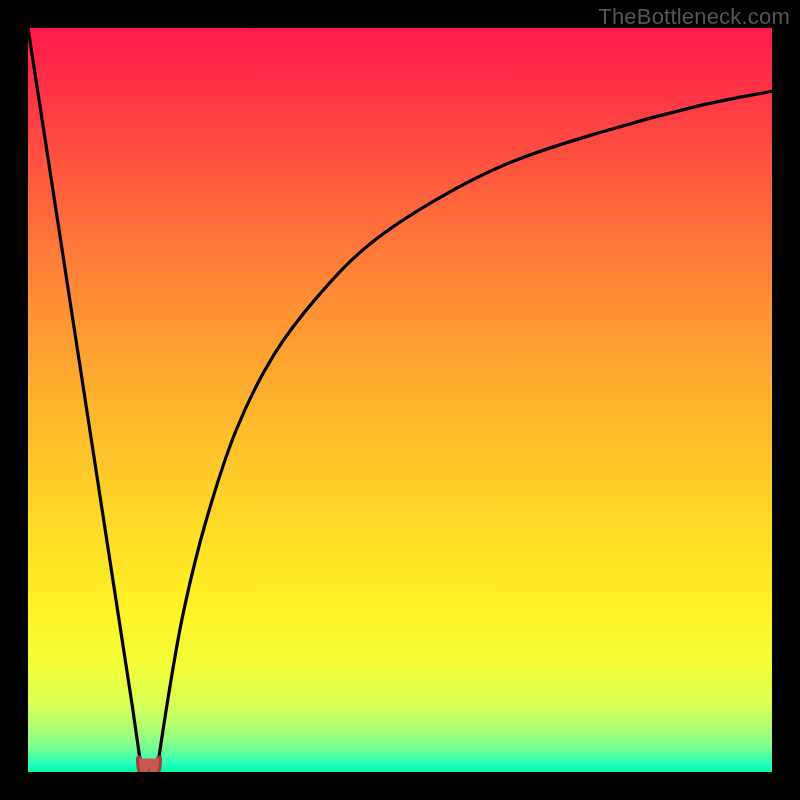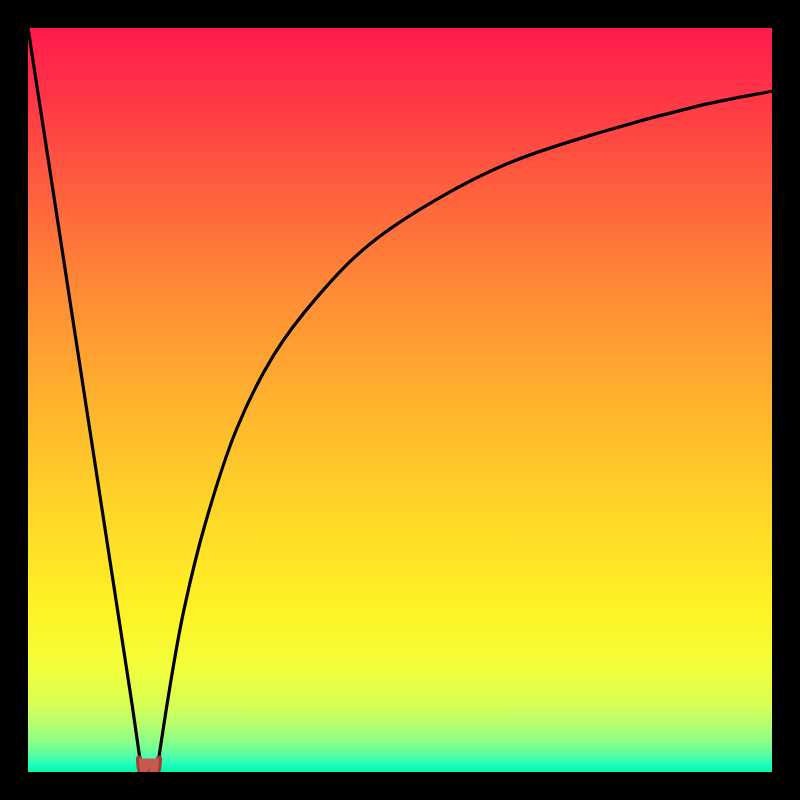--- a/index.html
+++ b/index.html
@@ -88,13 +88,14 @@
       <path id="curve-left" fill="none" stroke-width="3.2" stroke-linecap="round" stroke-linejoin="round" d="M 0 0 C 2.6784 17.409600000000005, 9.523200000000001 61.90080000000002, 14.88 96.72000000000003 C 20.236800000000002 131.53920000000005, 24.403200000000002 158.62080000000006, 29.76 193.44000000000005 C 35.1168 228.25920000000005, 39.2832 255.34080000000003, 44.64 290.16 C 49.9968 324.9792, 54.1632 352.0608, 59.52 386.88 C 64.8768 421.6992, 69.04320000000001 448.78080000000006, 74.4 483.6 C 79.7568 518.4192, 83.9232 545.5007999999999, 89.28 580.3199999999999 C 94.63680000000001 615.1392, 99.74064000000001 647.5776, 104.16000000000001 677.04 C 108.57936000000001 706.5024, 112.09103999999999 731.9472, 113.832 744" stroke="#000000"></path>
       <path id="curve-right" fill="none" stroke-width="3.2" stroke-linecap="round" stroke-linejoin="round" d="M 128.71200000000002 744 C 130.98864 729.2687999999999, 136.40496000000002 691.6224, 141.36 662.16 C 146.31504 632.6976, 149.54399999999998 611.1216, 156.23999999999998 580.3199999999999 C 162.93599999999998 549.5183999999999, 169.1856 523.1808, 178.56 491.03999999999996 C 187.9344 458.89919999999995, 196.26720000000003 431.2224, 208.32000000000002 401.76 C 220.3728 372.2976, 230.7888 351.46559999999994, 245.52 327.35999999999996 C 260.2512 303.2544, 272.7504 287.928, 290.16 267.84 C 307.56960000000004 247.75199999999998, 320.8128 233.16959999999997, 342.24 215.76 C 363.66720000000004 198.3504, 383.75520000000006 185.85119999999998, 409.20000000000005 171.12 C 434.64480000000003 156.38880000000003, 454.1376 145.9728000000001, 483.6 133.92000000000007 C 513.0624 121.86720000000007, 539.4 114.20399999999998, 572.88 104.15999999999997 C 606.36 94.11599999999996, 638.7984 85.48559999999999, 669.6 78.12 C 700.4016 70.75440000000002, 730.608 65.9184, 744 63.24000000000001" stroke="#000000"></path>
     </svg>
 
     <svg id="marker" class="marker" viewBox="0 0 28 22" style="left: 121.272px; top: 744px;">
       <path d="M4 4 Q4 20 9 20 Q14 20 14 10 Q14 20 19 20 Q24 20 24 4" fill="none" stroke-width="6" stroke-linecap="round" stroke-linejoin="round" stroke="#9e3e37"></path>
       <path d="M4 4 Q4 20 9 20 Q14 20 14 10 Q14 20 19 20 Q24 20 24 4" stroke-width="0" fill="#c9594f"></path>
     </svg>
   </div>
 
+  <div class="watermark">TheBottleneck.com</div>
 </div>
 
 </body></html>

